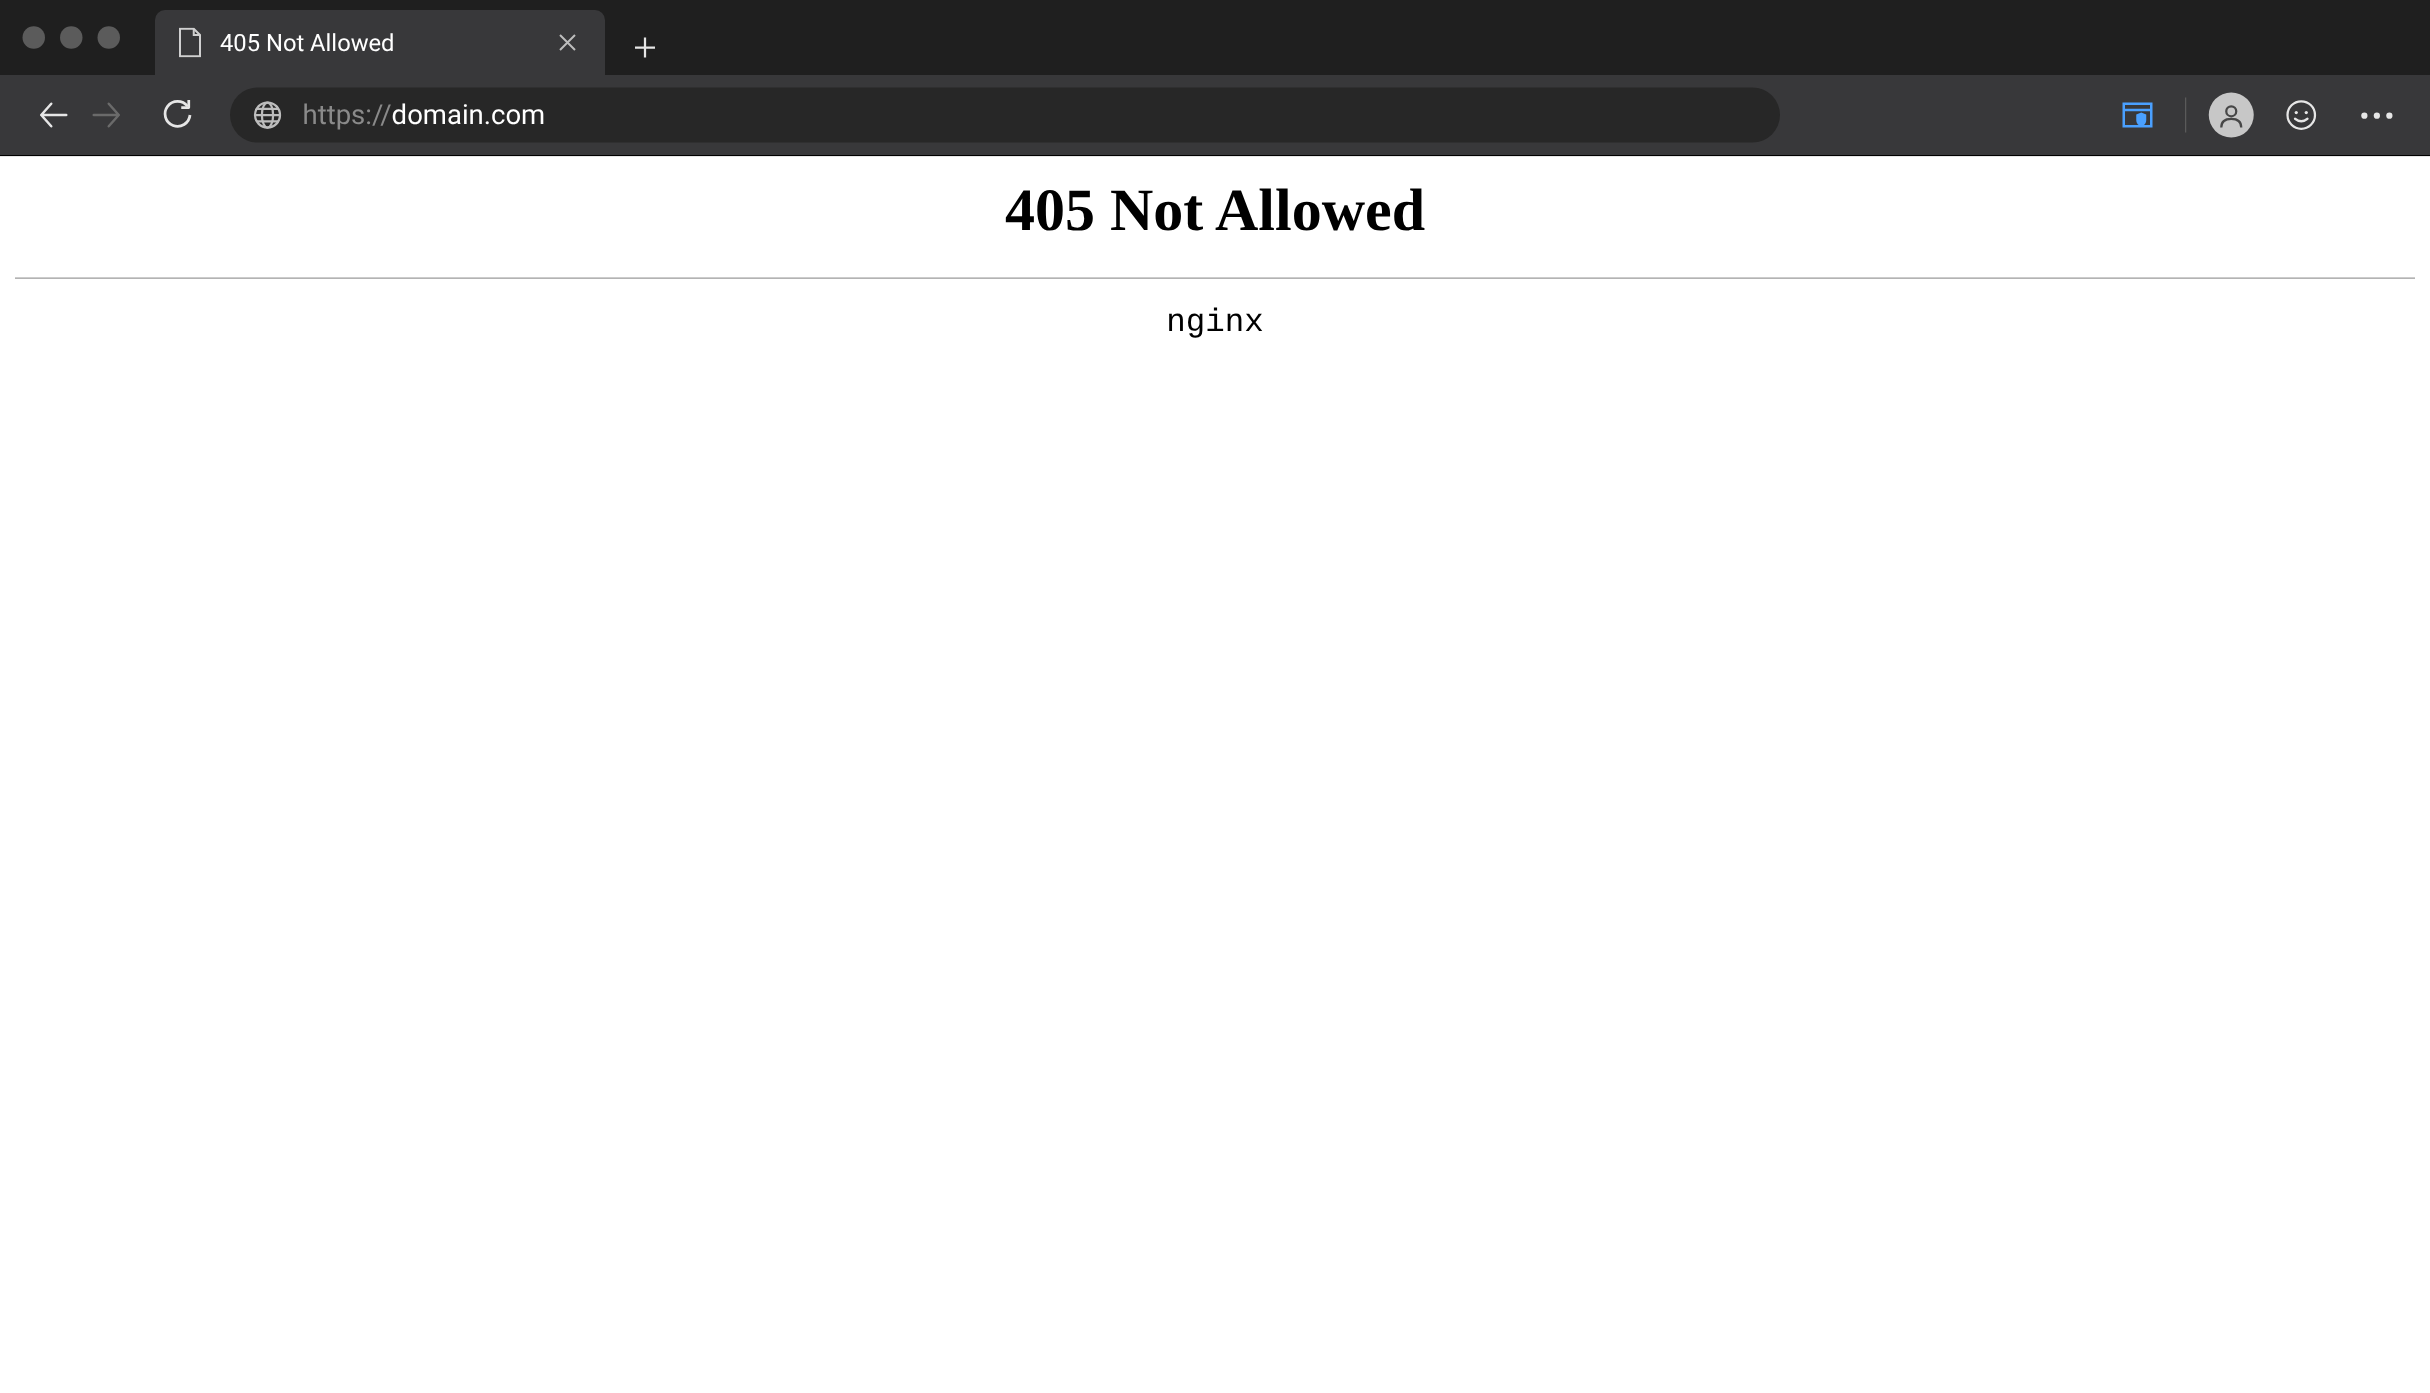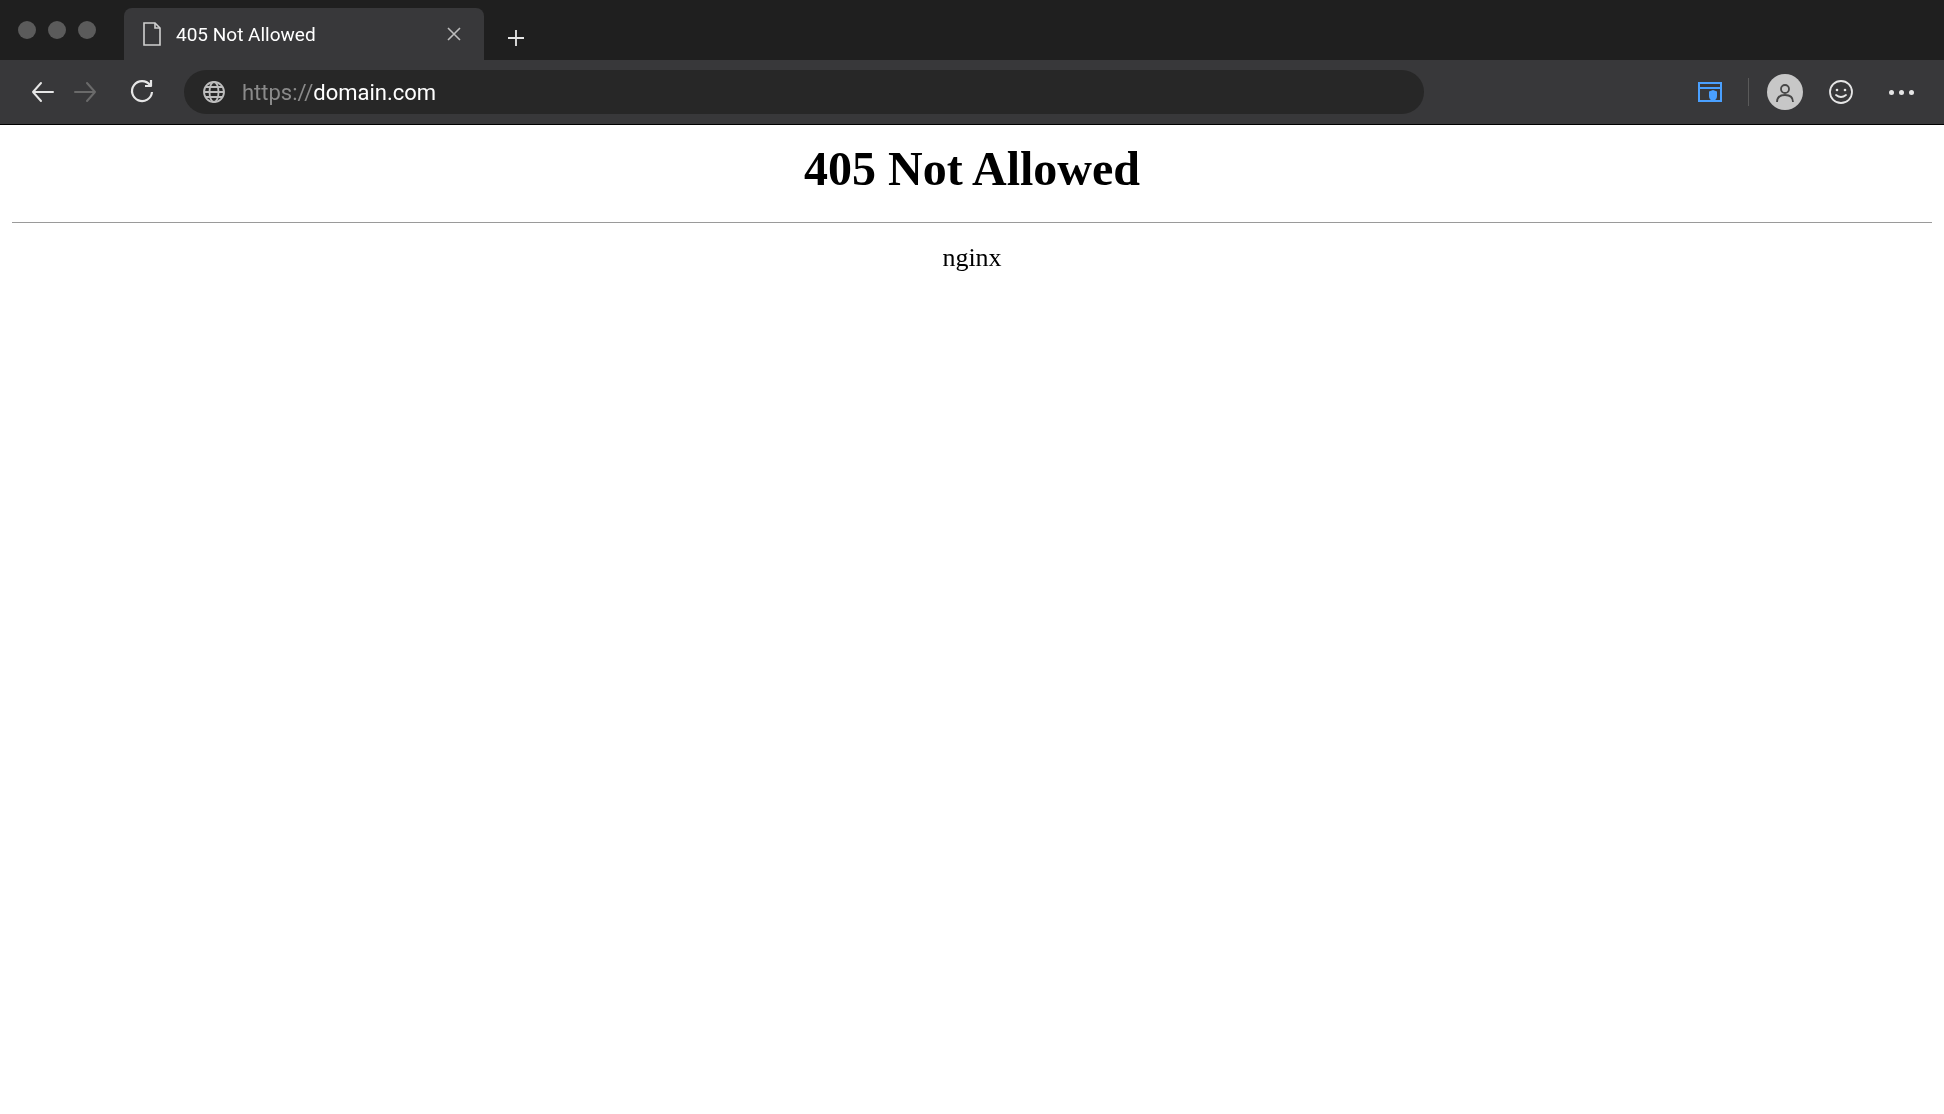--- a/index.html
+++ b/index.html
@@ -187,21 +187,21 @@
       margin-top: 2px;
       margin-bottom: 26px;
       color: #000;
     }
     .error-hr {
       border: none;
       border-top: 1px solid #9a9a9a;
       margin: 0 0 20px 0;
     }
     .server-label {
-      font-family: Liberation Serif, serif;
+      font-family: Liberation Mono, monospace;
       font-size: 26px;
       text-align: center;
       color: #000;
     }
   </style>
 </head>
 <body>
 
 <div class="browser-chrome">
   <div class="titlebar">

